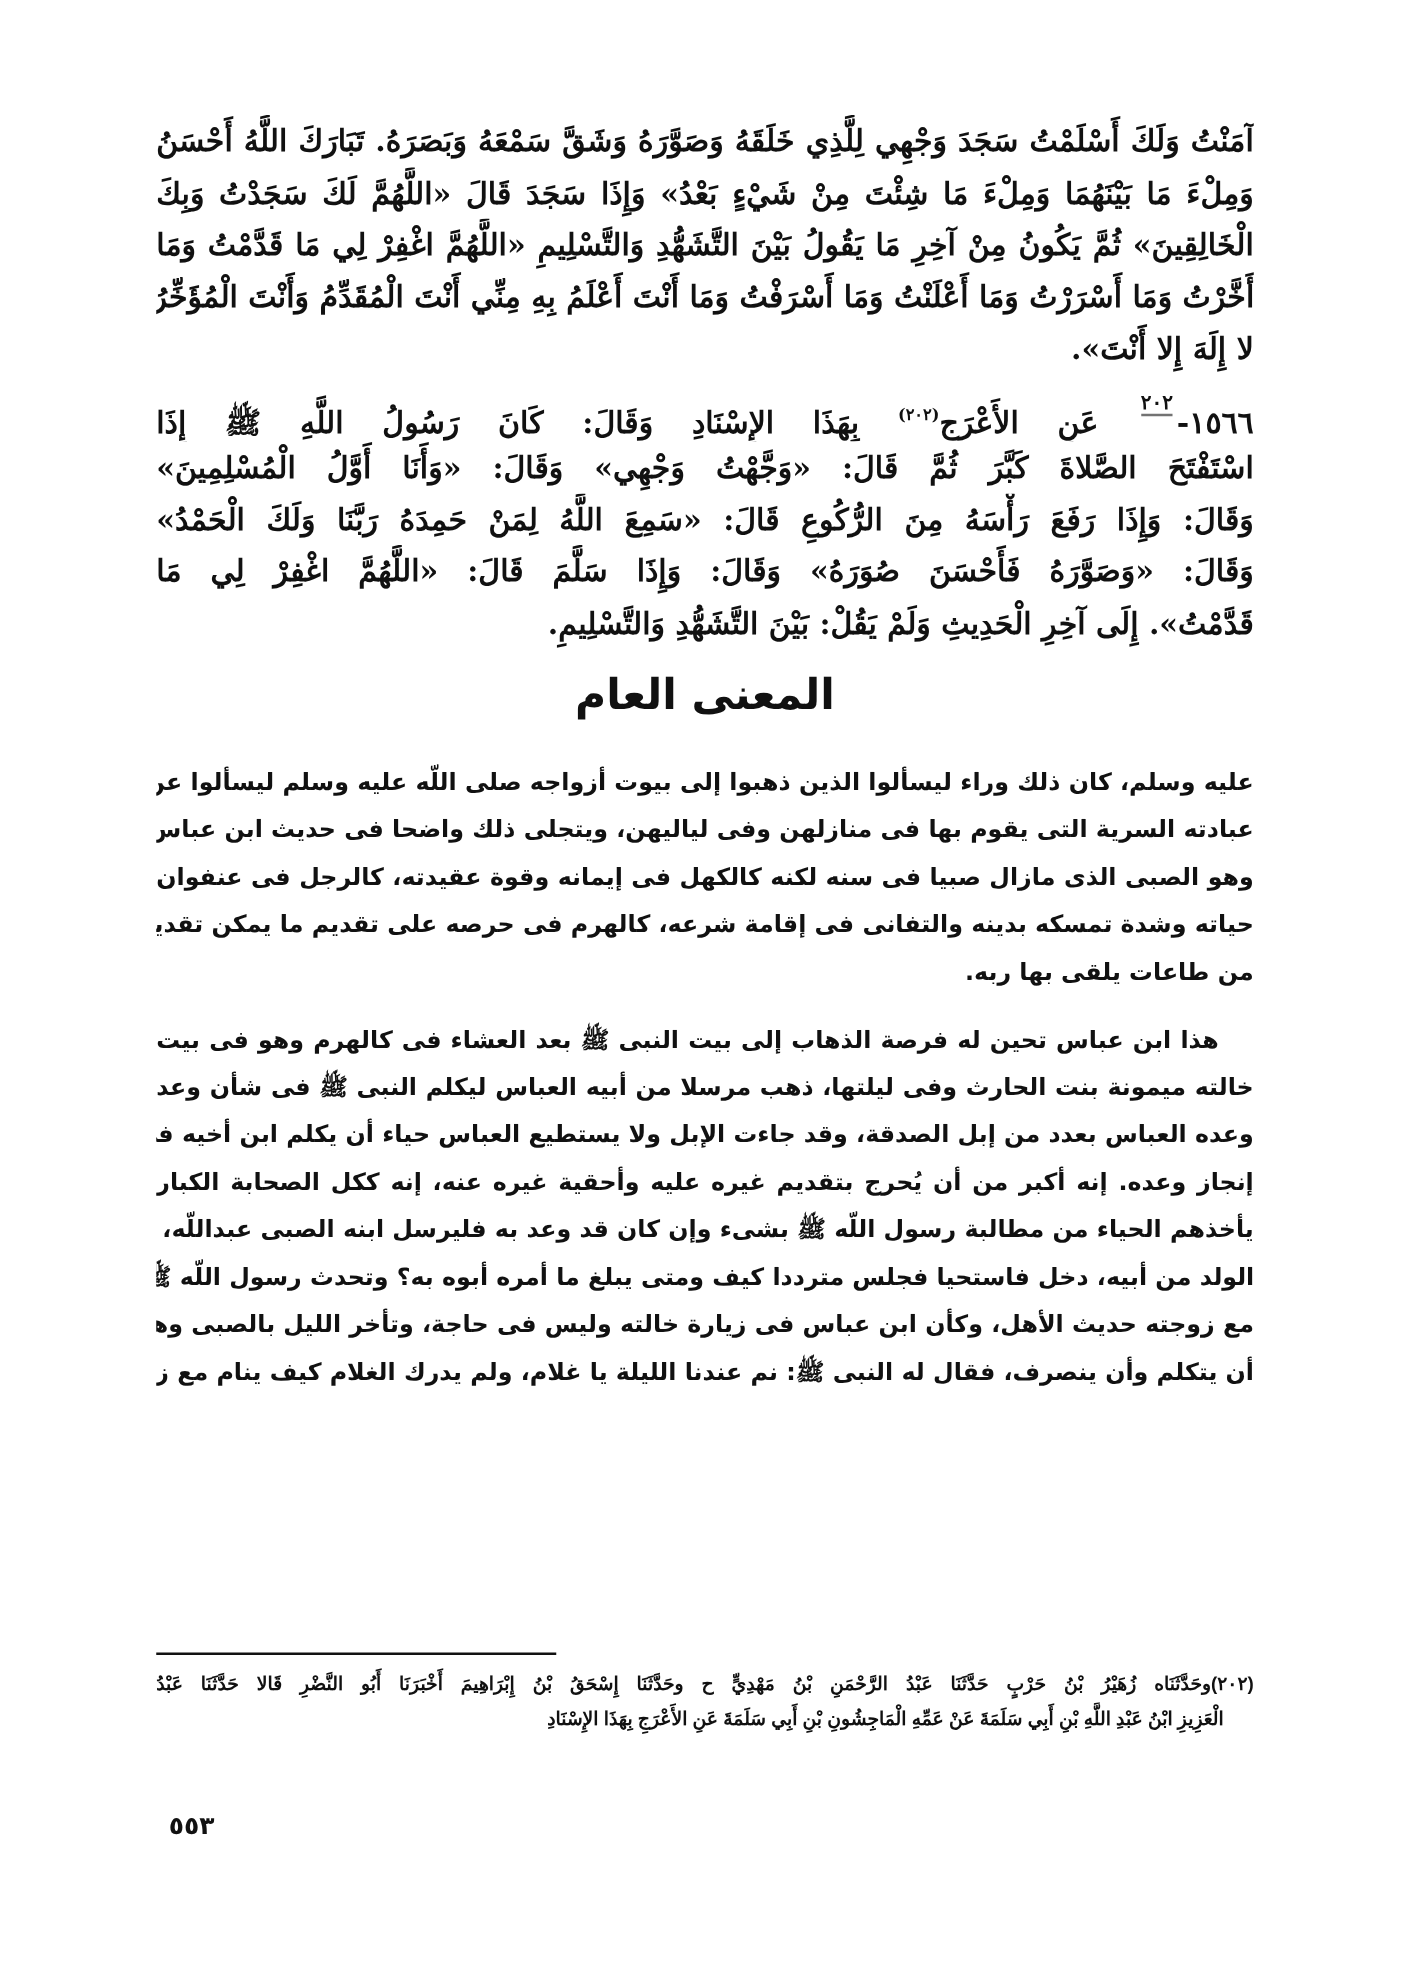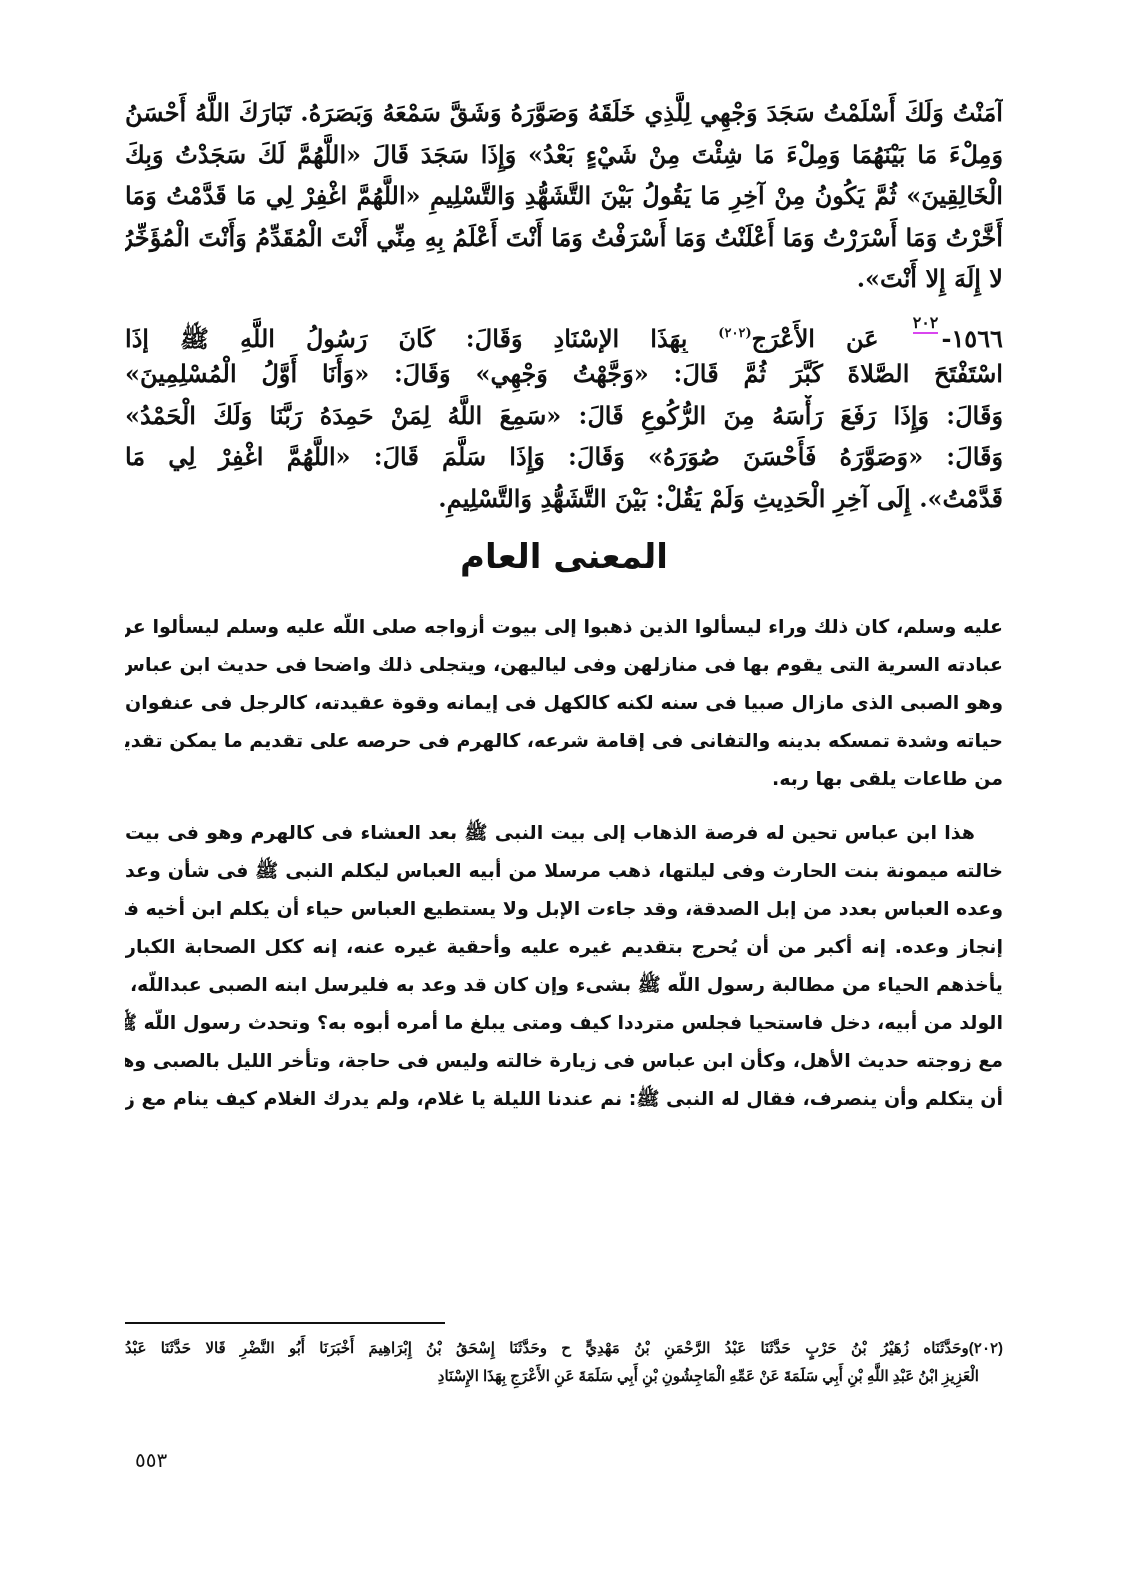--- a/index.html
+++ b/index.html
@@ -48,21 +48,21 @@
     .frac {
       display: inline-block;
       vertical-align: middle;
       text-align: center;
       line-height: 1;
       font-size: 16px;
       margin: 0 3px;
     }
     .frac .top {
       display: block;
-      border-bottom: 2px solid #d946ef;
+      border-bottom: 2px solid #737373;
       padding-bottom: 1px;
     }
     .frac .bottom {
       display: block;
       padding-top: 15px;
     }
     sup.fn {
       font-size: 13px;
       vertical-align: 10px;
       font-weight: bold;
@@ -124,21 +124,21 @@
     }
     .fn-line.cont {
       padding-right: 24px;
       text-align-last: right;
     }
     .page-number {
       position: absolute;
       left: 135px;
       top: 1448px;
       font-family: "DejaVu Sans", sans-serif;
-      font-weight: normal;
+      font-weight: bold;
       font-size: 20px;
       direction: rtl;
     }
   </style>
 </head>
 <body>
 
 <div class="page">
 
   <div class="hadith-block">

